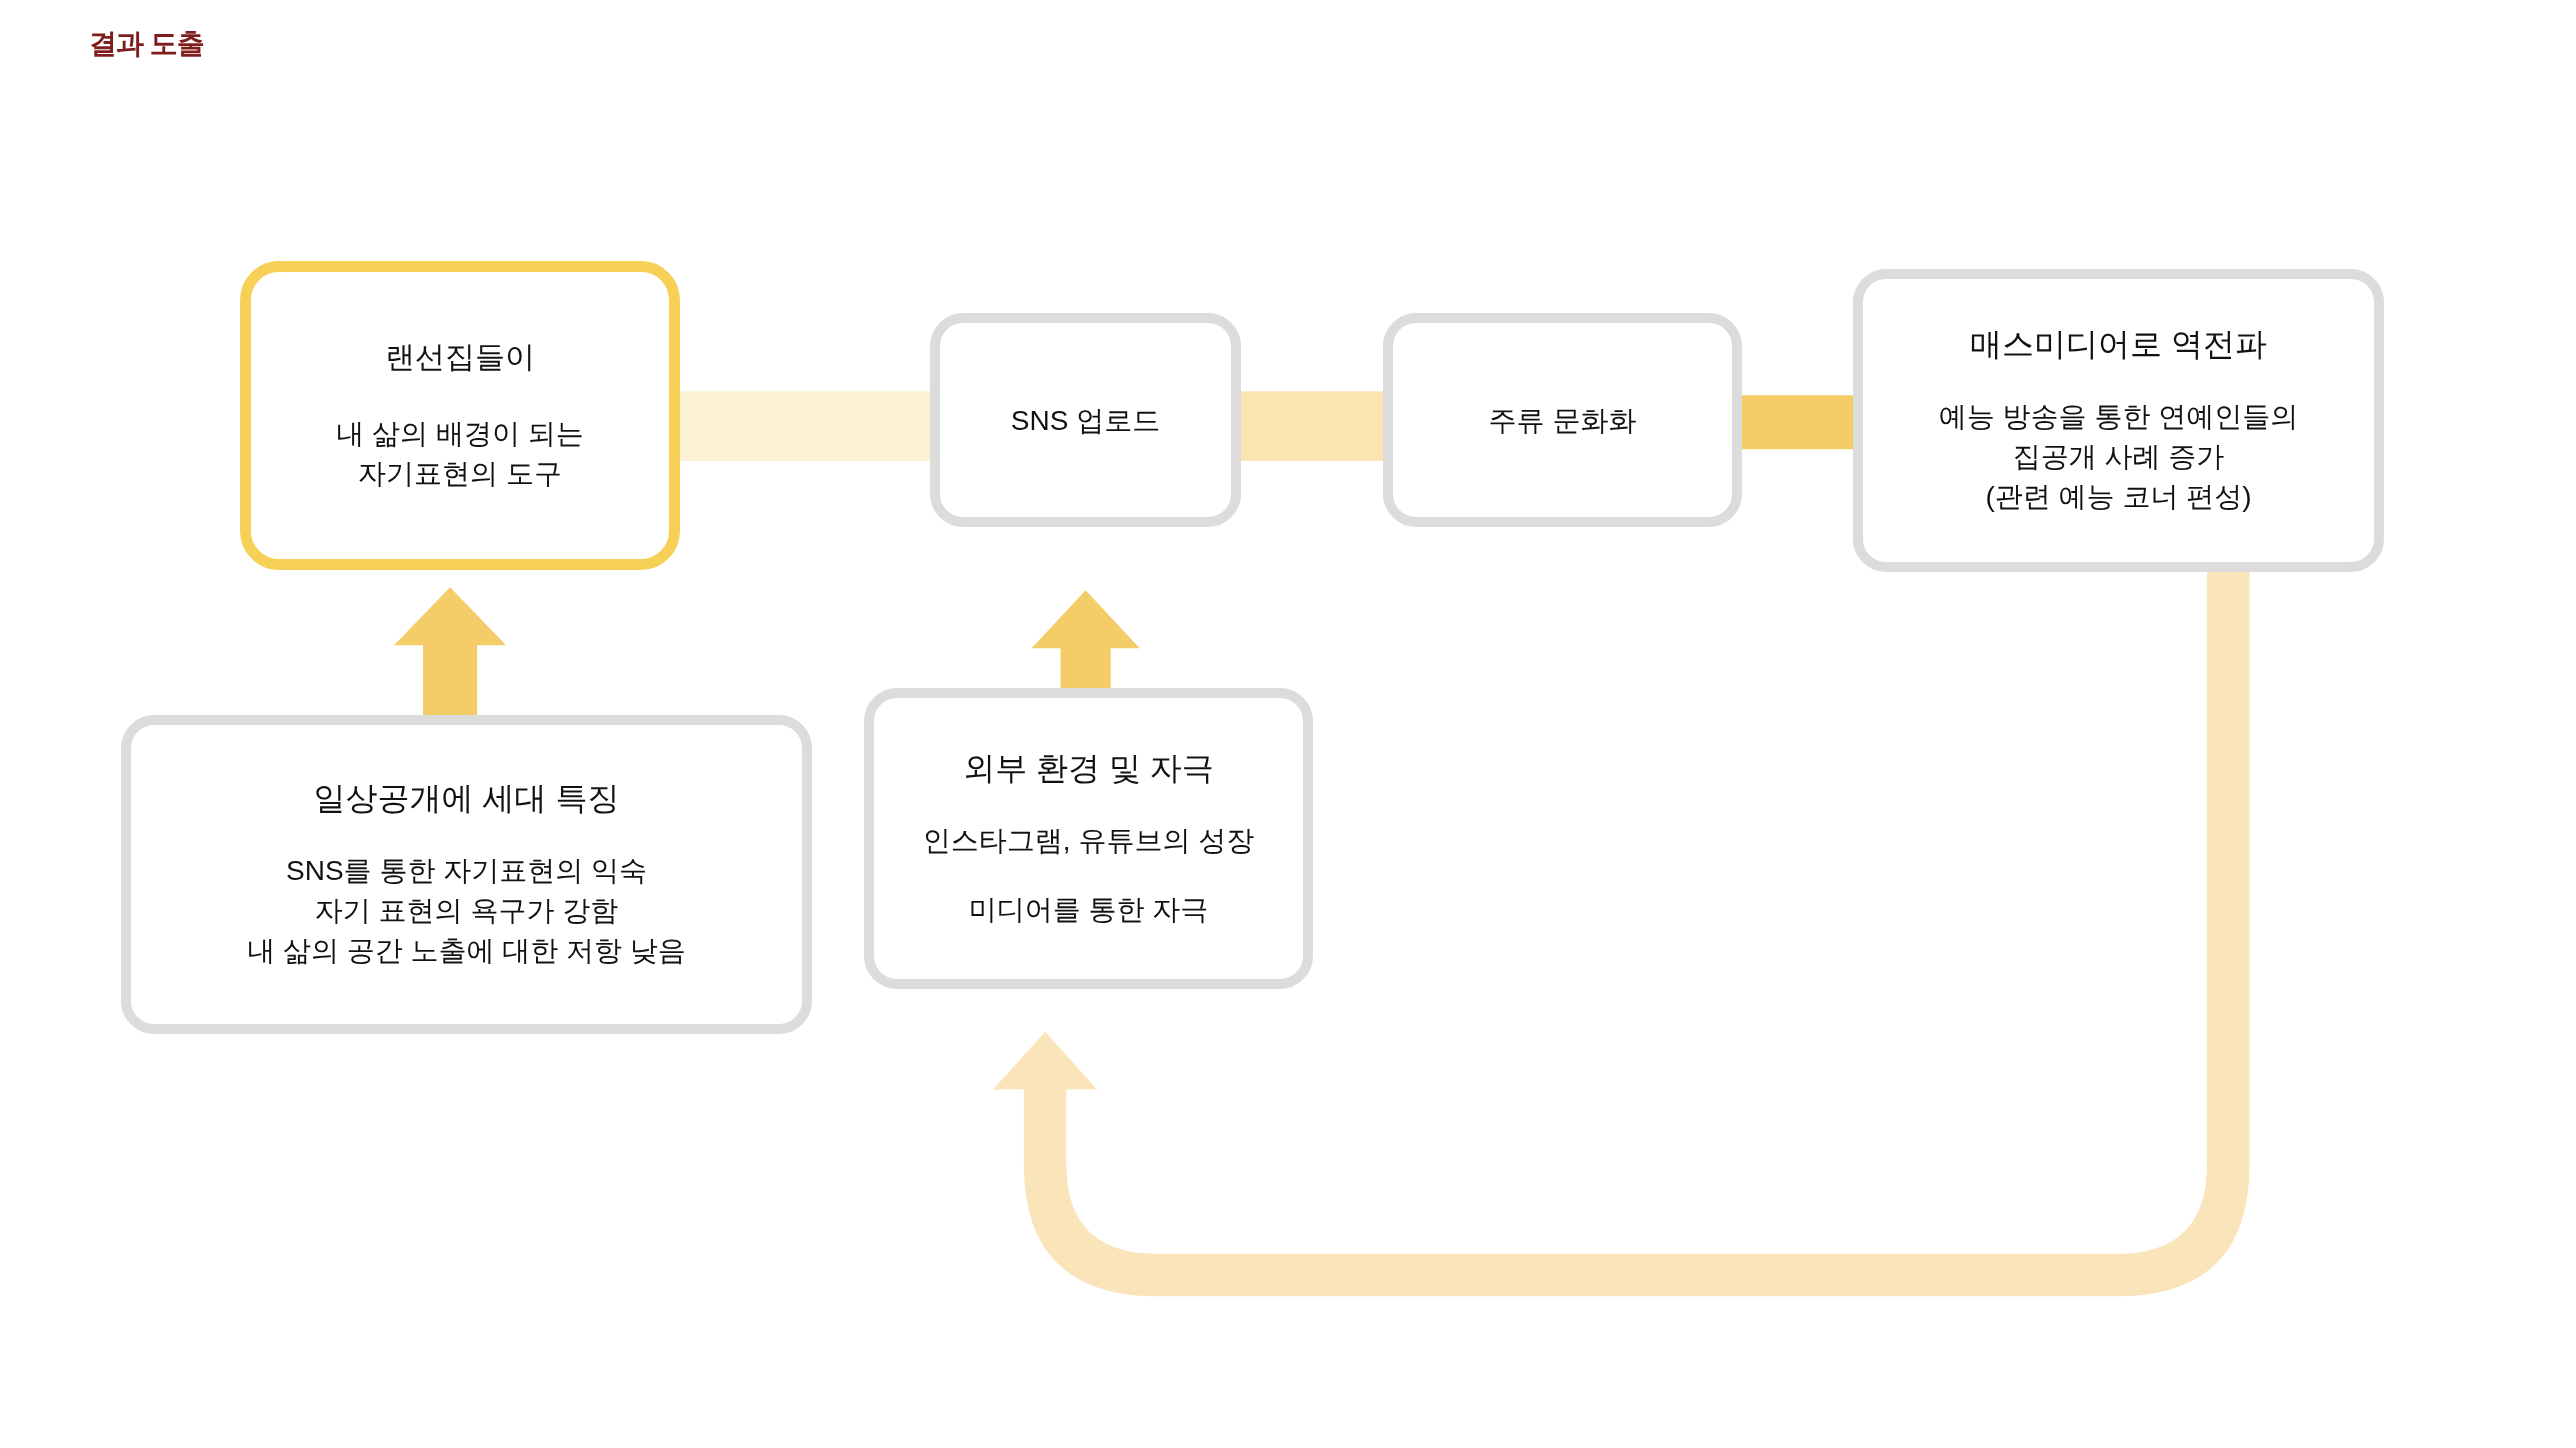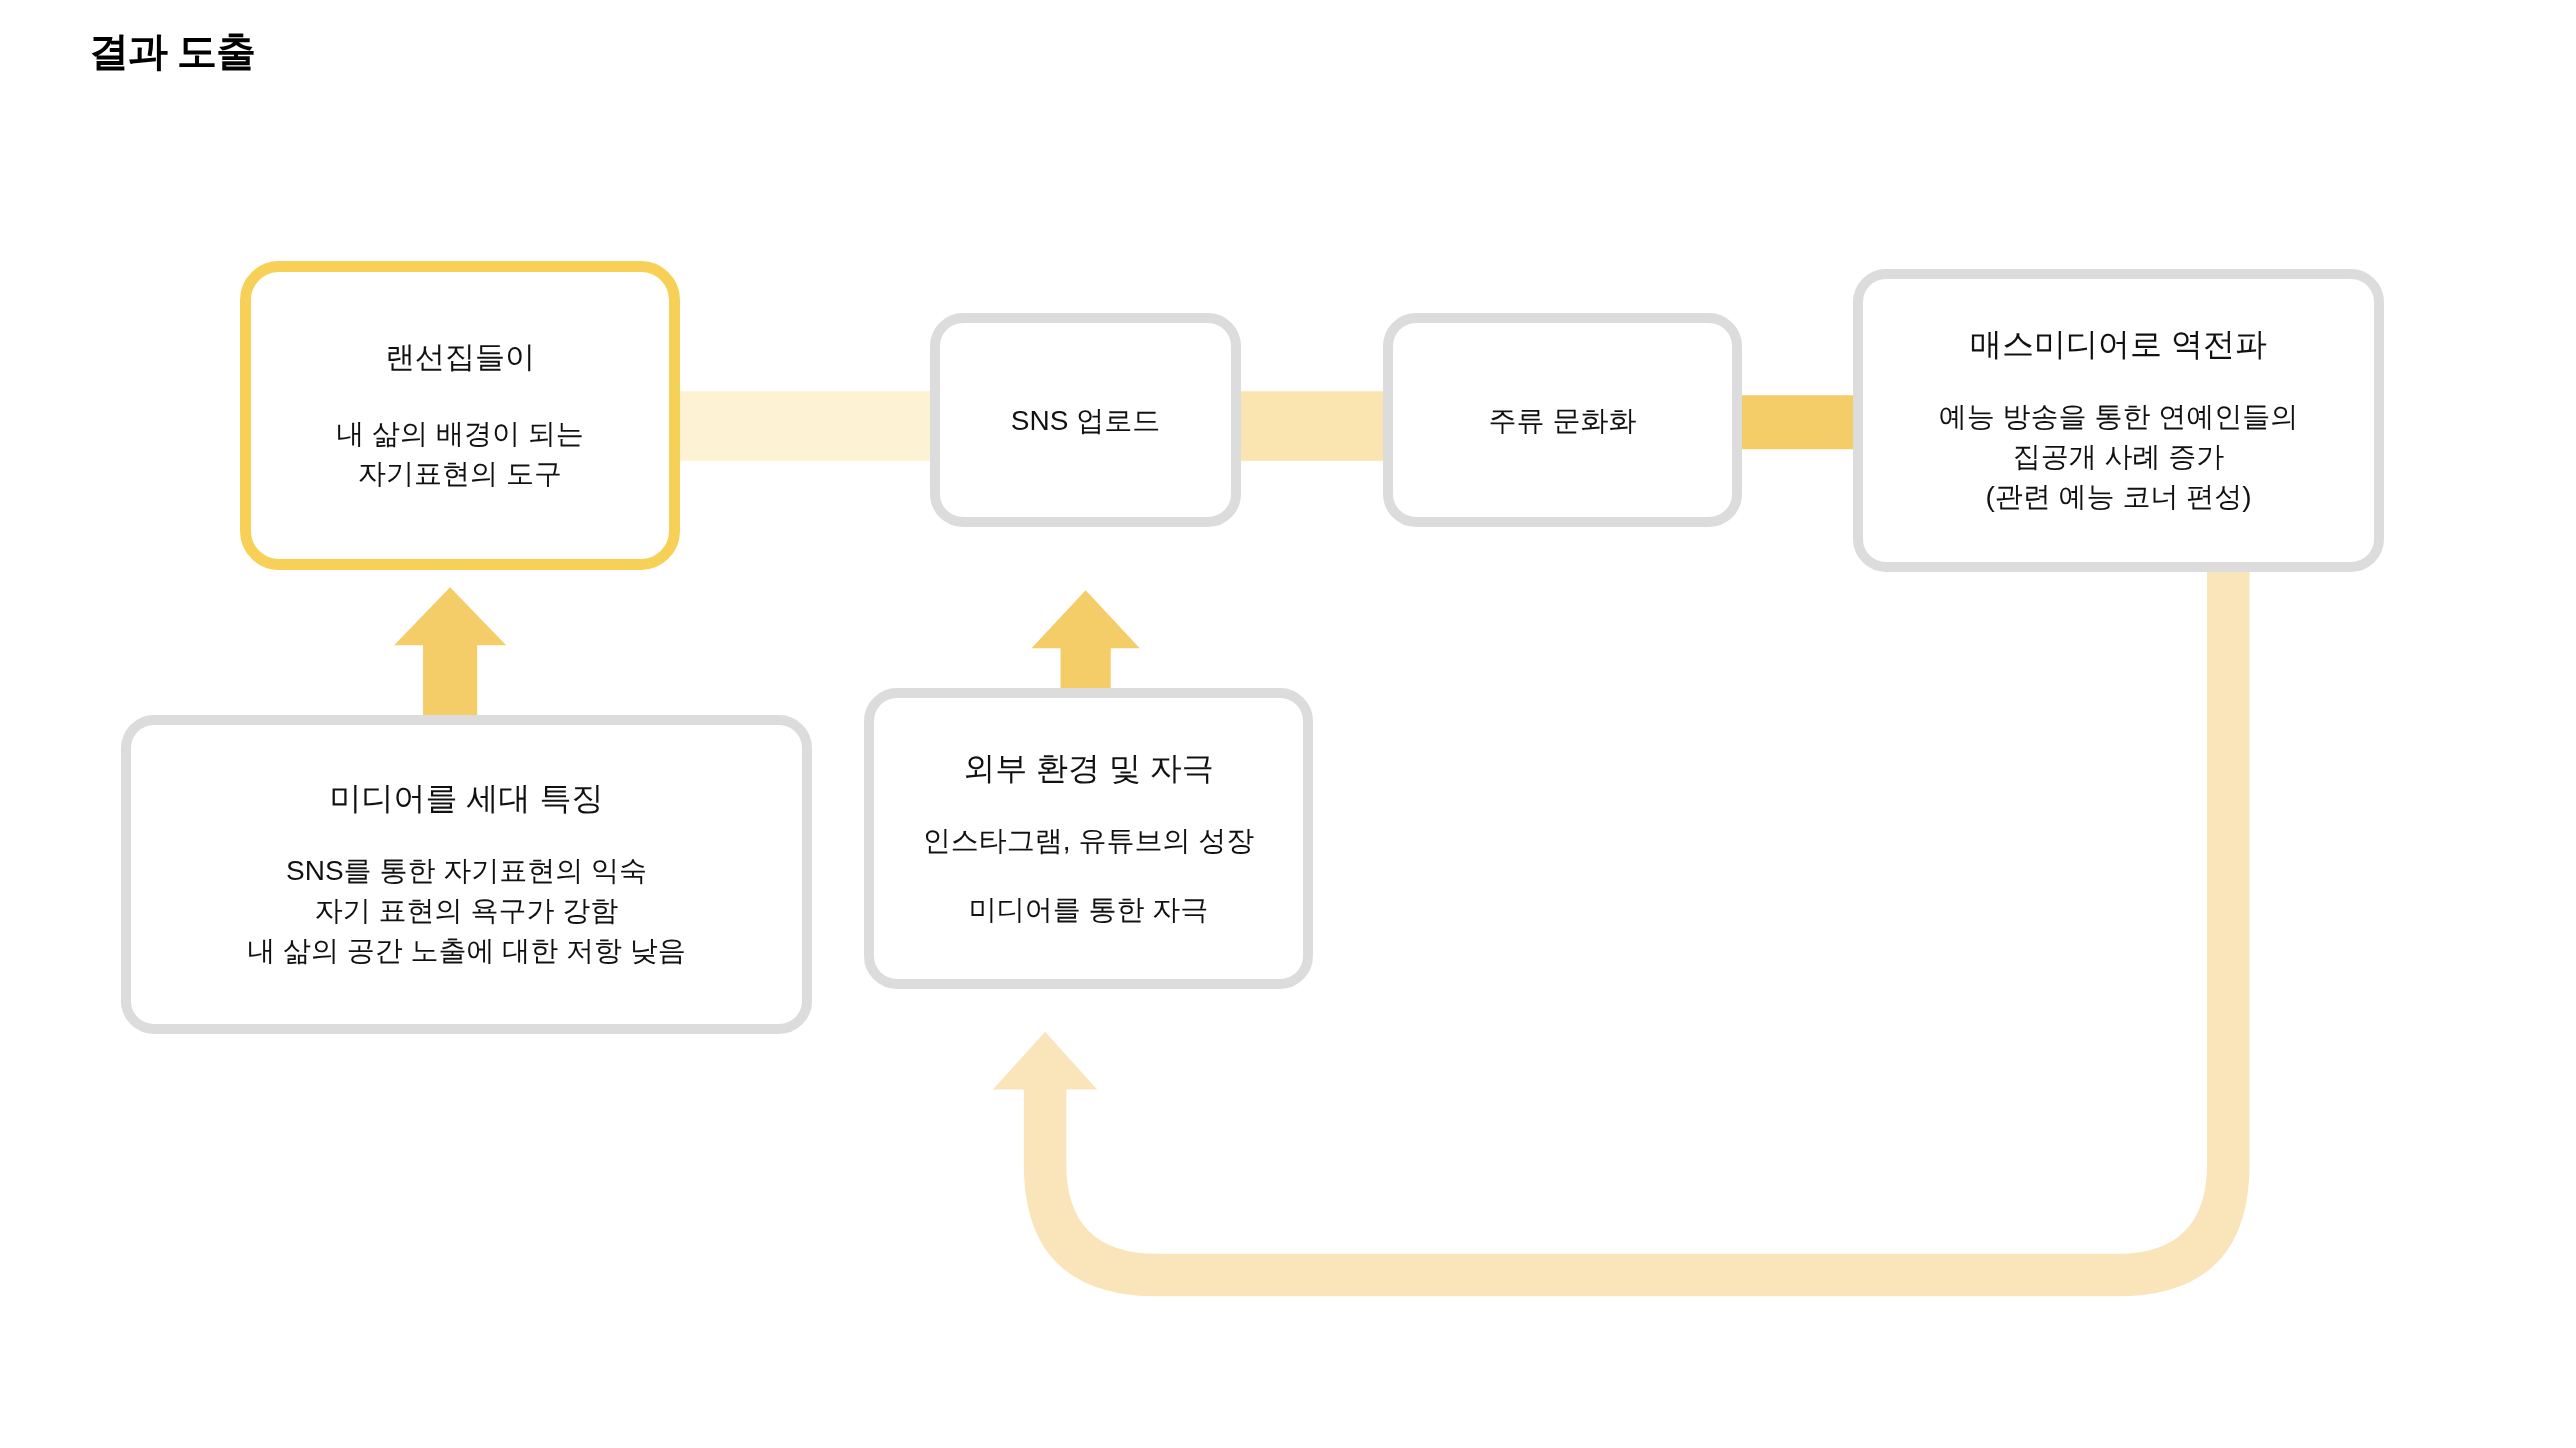--- a/index.html
+++ b/index.html
@@ -6,21 +6,21 @@
   body{
     width:2576px;height:1449px;position:relative;overflow:hidden;
     font-family:"Liberation Sans","DejaVu Sans",sans-serif;
     -webkit-font-smoothing:antialiased;
   }
   #canvas{position:absolute;inset:0;width:2576px;height:1449px;}
 
   
   .page-title{
     position:absolute;left:89px;top:27px;
-    font-size:40px;font-weight:700;color:#000000;letter-spacing:-1px;
+    font-size:28px;font-weight:700;color:#7f1d1d;letter-spacing:-1px;
     line-height:1.2;white-space:nowrap;
   }
 
   
   .arrows{position:absolute;left:0;top:0;width:2576px;height:1449px;pointer-events:none;}
 
   
   .node{
     position:absolute;box-sizing:border-box;background:#ffffff;
     border-style:solid;display:flex;flex-direction:column;
@@ -121,21 +121,21 @@
 
   <div class="node gray" id="node-massmedia">
     <div class="title">매스미디어로 역전파</div>
     <div class="gap-md"></div>
     <div class="body">예능 방송을 통한 연예인들의
 집공개 사례 증가
 (관련 예능 코너 편성)</div>
   </div>
 
   <div class="node gray" id="node-millennial">
-    <div class="title">미디어를 세대 특징</div>
+    <div class="title">일상공개에 세대 특징</div>
     <div class="gap-md"></div>
     <div class="body">SNS를 통한 자기표현의 익숙
 자기 표현의 욕구가 강함
 내 삶의 공간 노출에 대한 저항 낮음</div>
   </div>
 
   <div class="node gray" id="node-external">
     <div class="title">외부 환경 및 자극</div>
     <div class="gap-md"></div>
     <div class="body">인스타그램, 유튜브의 성장</div>

